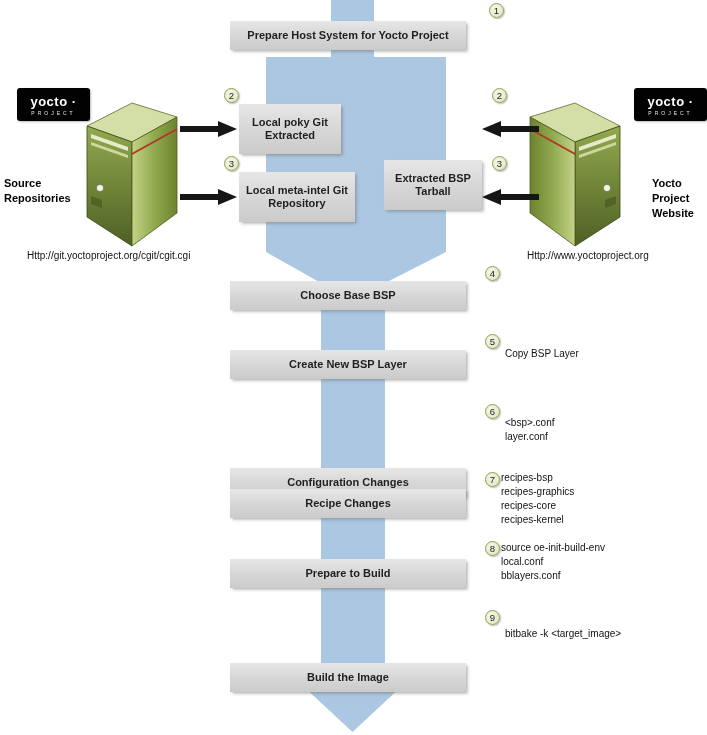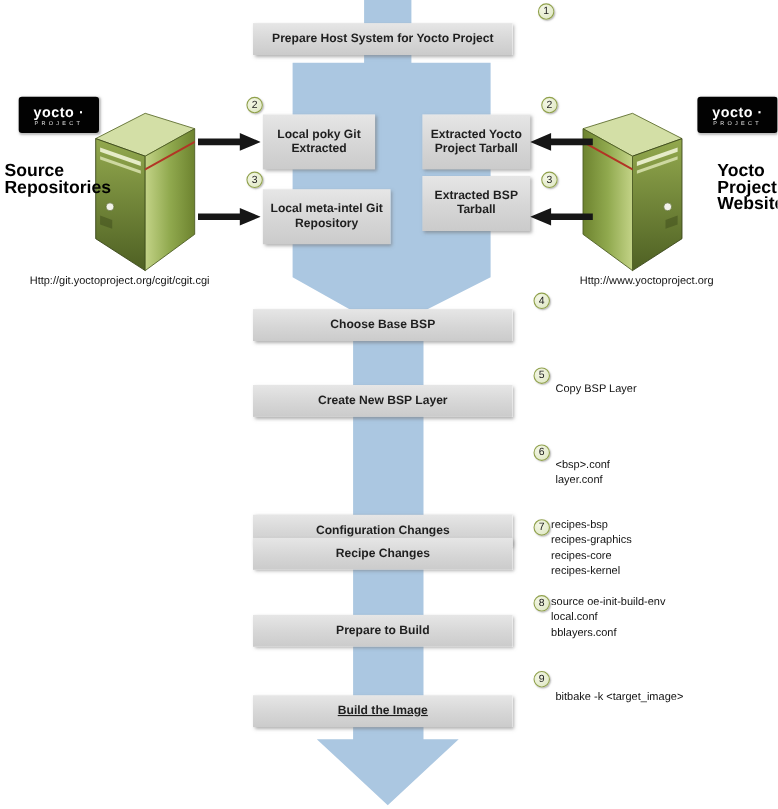--- a/index.html
+++ b/index.html
@@ -17,21 +17,21 @@
     padding:2px 6px; box-sizing:border-box;
   }
   .stepc {
     position:absolute; width:15px; height:15px; border-radius:50%;
     background:radial-gradient(circle at 35% 30%, #f4f7e6, #dde6c1);
     border:1px solid #8fa04a; box-sizing:border-box;
     font-size:9.5px; color:#222; display:flex; align-items:center; justify-content:center;
     box-shadow:1px 1px 1.5px rgba(120,120,120,.5);
   }
   .note { position:absolute; font-size:10px; color:#111; line-height:14px; white-space:nowrap; }
-  .side-label { position:absolute; font-weight:bold; font-size:16px; color:#000; line-height:15px; }
+  .side-label { position:absolute; font-weight:bold; font-size:11px; color:#000; line-height:15px;margin-top:28px; }
   .url { position:absolute; font-size:10px; color:#111; white-space:nowrap; }
   .logo {
     position:absolute; width:73px; height:33px; background:#020202; border-radius:3px;
     color:#fff; display:flex; flex-direction:column; align-items:center; justify-content:center;
     box-shadow:1px 1px 2px rgba(120,120,120,.5);
   }
   .logo .yname { font-size:13px; font-weight:bold; line-height:15px; letter-spacing:.5px; }
   .logo .ysub { font-size:5px; letter-spacing:3px; color:#e8e8e8; margin-top:1px; }
   .server { position:absolute; width:100px; height:152px; }
   .server.mirror { transform:scaleX(-1); }
@@ -61,23 +61,20 @@
   </div>
   <div class="stepc" style="left:224px; top:156px;">
     <span>3</span>
   </div>
   <div class="gbox" style="left:239px; top:172px; width:116px; height:50px;">
     <span>Local meta-intel Git Repository</span>
   </div>
 
   <div class="stepc" style="left:492px; top:88px;">
     <span>2</span>
-  </div>
-  <div class="gbox" style="left:384px; top:104px; width:98px; height:50px;">
-    <span>Extracted Yocto Project Tarball</span>
   </div>
   <div class="stepc" style="left:492px; top:156px;">
     <span>3</span>
   </div>
   <div class="gbox" style="left:384px; top:160px; width:98px; height:50px;text-align:center;">
     <span>Extracted BSP Tarball</span>
   </div>
 
   <div class="logo" style="left:17px; top:88px;">
     <div class="yname">yocto ·</div>
@@ -190,20 +187,20 @@
   </div>
   <div class="note" style="left:501px; top:541px;">
     <div>source oe-init-build-env</div>
     <div>local.conf</div>
     <div>bblayers.conf</div>
   </div>
 
   <div class="stepc" style="left:485px; top:610px;">
     <span>9</span>
   </div>
-  <div class="gbox" style="left:230px; top:632px; width:236px; height:29px;text-decoration:underline;">
+  <div class="gbox" style="left:230px; top:663px; width:236px; height:29px;">
     <span>Build the Image</span>
   </div>
   <div class="note" style="left:505px; top:627px;">
     <div>bitbake -k &lt;target_image&gt;</div>
   </div>
 
 </div>
 
 </body></html>

